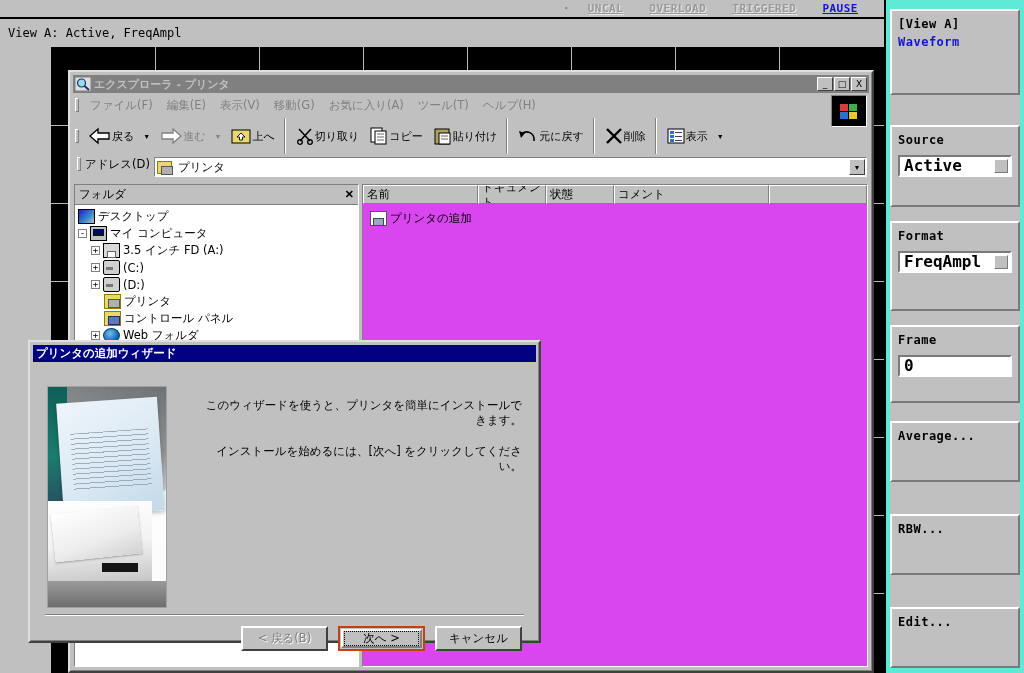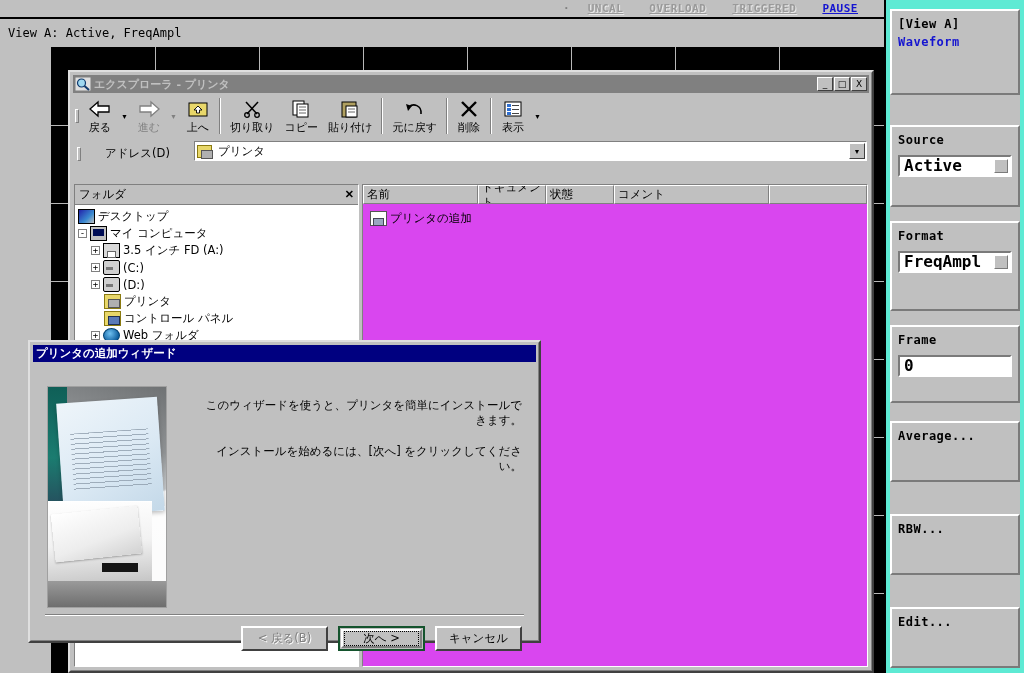--- a/index.html
+++ b/index.html
@@ -109,30 +109,30 @@
           border-left: 1px solid #fff; border-top: 1px solid #fff;
           border-right: 1px solid #808080; border-bottom: 1px solid #808080; }
   .menu-item { font-size: 11.5px; color: #808080; padding: 2px 7px;
                font-family: "DejaVu Sans", sans-serif; white-space: nowrap; }
   .winlogo { position: absolute; right: 4px; top: 0px; width: 36px; height: 32px;
              background: #000; border-top: 1px solid #808080; border-left: 1px solid #808080;
              border-right: 1px solid #fff; border-bottom: 1px solid #fff;
              display:flex; align-items:center; justify-content:center; }
 
   .toolbar { height: 42px; display: flex; align-items: stretch; padding-left: 4px; }
-  .tbtn { display: flex; flex-direction: column; align-items: center; justify-content: center;
+  .tbtn { display: flex; flex-direction: row; align-items: center; justify-content: center;
           padding: 1px 5px; min-width: 34px; }
   .tbtn .ico { height: 22px; display:flex; align-items:center; justify-content:center; }
   .tbtn .lbl { font-size: 11px; color: #000; font-family: "DejaVu Sans", sans-serif; white-space: nowrap; }
   .tbtn.disabled .lbl { color: #808080; }
   .tarrow { display:flex; align-items:center; padding: 0 4px; font-size: 7px; color: #000; }
   .tarrow.disabled { color: #808080; }
   .tsep { width: 2px; margin: 3px 4px; border-left: 1px solid #808080; border-right: 1px solid #fff; }
 
-  .addressbar { height: 24px; display: flex; align-items: flex-end; padding: 0 4px 0 6px; gap: 20px; }
+  .addressbar { height: 24px; display: flex; align-items: flex-start; padding: 0 4px 0 6px; }
   .addr-lbl { font-size: 11.5px; color: #000; font-family: "DejaVu Sans", sans-serif; margin-right: 4px; white-space: nowrap;}
   .addr-box { flex: 1; height: 20px; background: #fff; display: flex; align-items: center;
               border-top: 1px solid #808080; border-left: 1px solid #808080;
               border-right: 1px solid #fff; border-bottom: 1px solid #fff; position: relative; }
   .addr-box .txt { font-size: 11.5px; font-family: "DejaVu Sans", sans-serif; color: #000; margin-left: 3px; }
   .addr-drop { position: absolute; right: 1px; top: 1px; bottom: 1px; width: 16px; background: #c0c0c0;
                border-top: 1px solid #fff; border-left: 1px solid #fff;
                border-right: 1px solid #404040; border-bottom: 1px solid #404040;
                display:flex; align-items:center; justify-content:center; font-size: 7px; }
 
@@ -186,21 +186,21 @@
   .wz-text p { margin: 0 0 16px 0; }
   .wz-sep { position: absolute; left: 12px; right: 12px; top: 252px; height: 2px;
             border-top: 1px solid #808080; border-bottom: 1px solid #fff; }
   .wz-buttons { position: absolute; right: 14px; top: 264px; display: flex; }
   .wbtn { width: 87px; height: 25px; background: #c0c0c0; margin-left: 10px;
           border-top: 2px solid #fff; border-left: 2px solid #fff;
           border-right: 2px solid #404040; border-bottom: 2px solid #404040;
           display: flex; align-items: center; justify-content: center;
           font-size: 11.5px; font-family:"DejaVu Sans",sans-serif; color:#000; position: relative; }
   .wbtn.disabled { color: #808080; text-shadow: 1px 1px 0 #fff; }
-  .wbtn.default { border: 2px solid #14532d; }
+  .wbtn.default { border: 2px solid #c2410c; }
   .wbtn.default .inner { position:absolute; left:1px; right:1px; top:1px; bottom:1px;
           border-top: 2px solid #fff; border-left: 2px solid #fff;
           border-right: 2px solid #808080; border-bottom: 2px solid #808080; }
   .wbtn.default .focus { position:absolute; left:4px; right:4px; top:3px; bottom:3px;
           border: 1px dotted #000; }
   .wbtn span.cap { position: relative; z-index: 2; }
 
   
   .ic-desk { background: linear-gradient(135deg,#2222aa 0%,#3a8ad0 60%,#c0c0c0 100%); border:1px solid #000; }
   .ic-comp { background: #c0c0c0; border:1px solid #000; }
@@ -284,20 +284,38 @@
           <circle cx="6.5" cy="6" r="4" fill="#9fd8f0" stroke="#103a6e" stroke-width="1.2"></circle>
           <line x1="9.5" y1="9" x2="14" y2="13" stroke="#103a6e" stroke-width="2"></line>
         </svg>
       </span>
       <span class="title-text">エクスプローラ - プリンタ</span>
       <span class="tb-btn">_</span>
       <span class="tb-btn">□</span>
       <span class="tb-btn">X</span>
     </div>
 
+    <div class="menubar">
+      <span class="grip"></span>
+      <span class="menu-item">ファイル(F)</span>
+      <span class="menu-item">編集(E)</span>
+      <span class="menu-item">表示(V)</span>
+      <span class="menu-item">移動(G)</span>
+      <span class="menu-item">お気に入り(A)</span>
+      <span class="menu-item">ツール(T)</span>
+      <span class="menu-item">ヘルプ(H)</span>
+      <span class="winlogo">
+        <svg width="22" height="20" viewBox="0 0 22 20">
+          <rect x="2" y="3" width="8" height="7" fill="#d83b3b"></rect>
+          <rect x="11" y="3" width="8" height="7" fill="#3fae4a"></rect>
+          <rect x="2" y="11" width="8" height="7" fill="#2f6fd0"></rect>
+          <rect x="11" y="11" width="8" height="7" fill="#e8c531"></rect>
+        </svg>
+      </span>
+    </div>
 
     <div class="toolbar">
       <span class="grip" style="margin-top:14px;"></span>
 
       <span class="tbtn">
         <span class="ico">
           <svg width="24" height="18" viewBox="0 0 24 18">
                 <path d="M10 2 L2 9 L10 16 L10 12 L21 12 L21 6 L10 6 Z" fill="#fff" stroke="#000" stroke-width="1.3"></path>
               </svg>
         </span>

